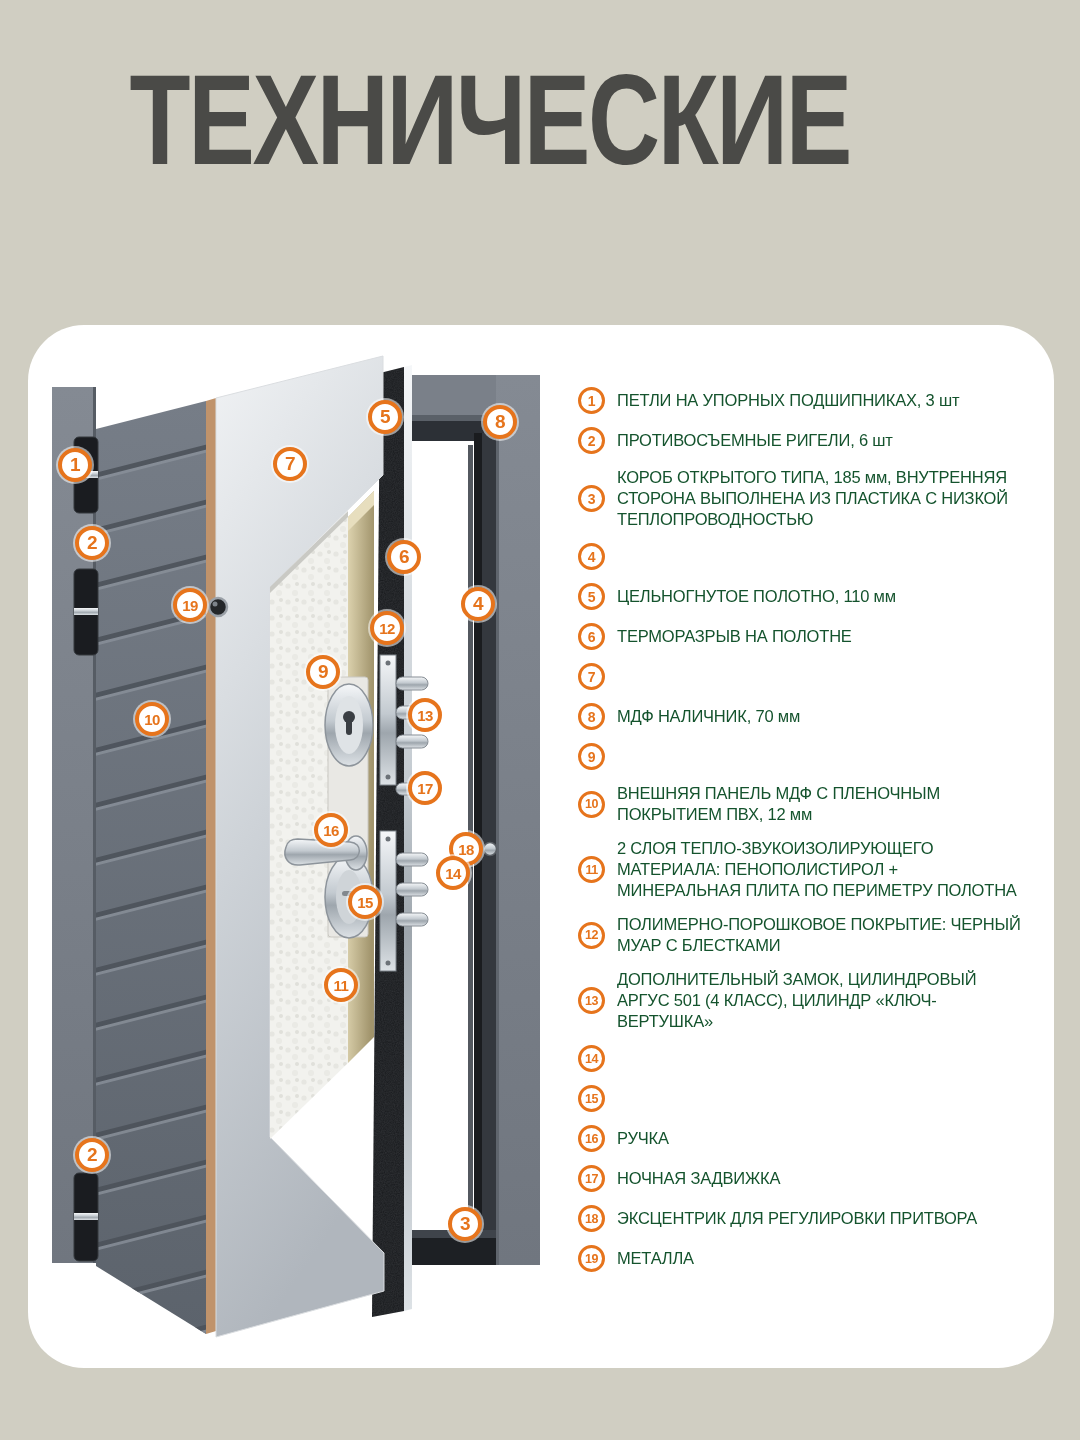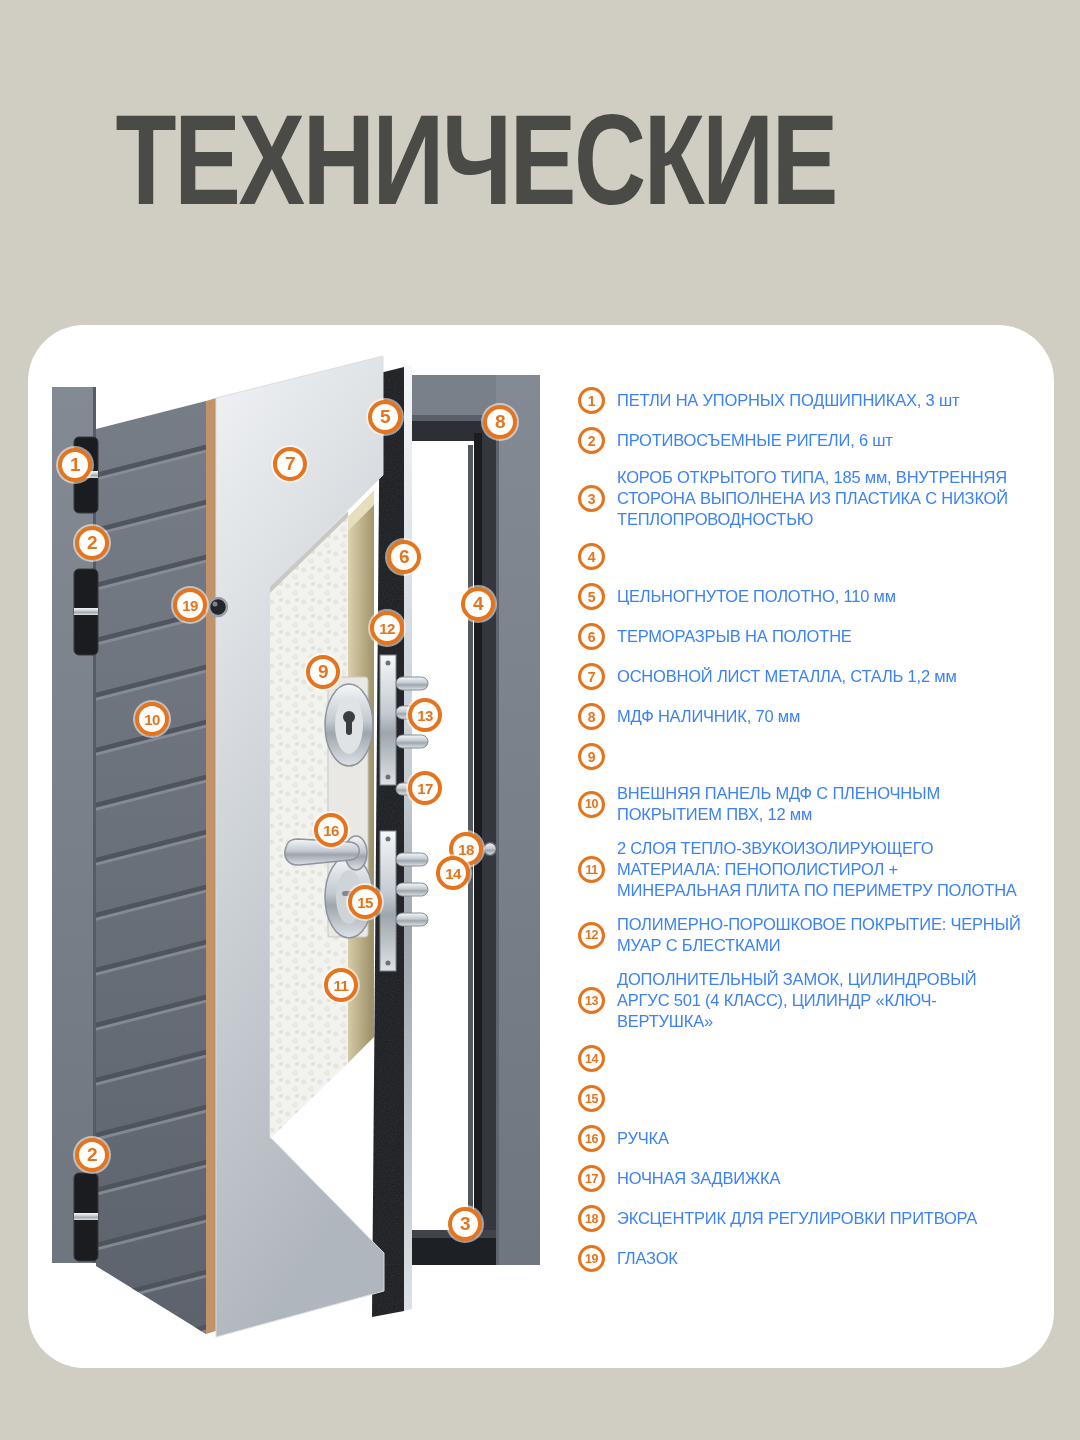--- a/index.html
+++ b/index.html
@@ -2,21 +2,21 @@
 <html><head>
 <meta charset="utf-8">
 <style>
   html,body{margin:0;padding:0;}
   body{
     width:1080px;height:1440px;position:relative;overflow:hidden;
     background:#d0cec2;
     font-family:"Liberation Sans",sans-serif;
   }
   
-  .header{position:absolute;left:0;top:0;width:952px;text-align:center;margin-top:40px;}
+  .header{position:absolute;left:0;top:0;width:952px;text-align:right;}
   .title{
     margin:56px 0 0 0;font-size:128px;line-height:1.0;font-weight:bold;
     color:#4a4a47;letter-spacing:-3px;display:inline-block;
     transform:scaleX(0.78);white-space:nowrap;
   }
   .subtitle{
     margin:10px 0 0 0;font-size:61px;line-height:1.0;font-weight:bold;
     color:#4a4a47;letter-spacing:-1px;display:inline-block;
     transform:scaleX(0.88);white-space:nowrap;
   }
@@ -45,21 +45,21 @@
   .spec-item{display:flex;align-items:center;margin-bottom:13px;}
   .spec-num{
     flex:0 0 auto;width:27px;height:27px;border-radius:50%;
     border:3.5px solid #e6741c;box-sizing:border-box;background:#fff;
     display:flex;align-items:center;justify-content:center;
     font-weight:bold;font-size:14px;color:#e6741c;margin-right:12px;
     letter-spacing:-0.5px;
   }
   .spec-num.two{font-size:12.5px;}
   .spec-text{
-    font-size:16.5px;line-height:21px;color:#3b82f6;letter-spacing:-0.2px;
+    font-size:16.5px;line-height:21px;color:#14532d;letter-spacing:-0.2px;
     max-width:408px;
   }
 </style>
 </head>
 <body>
 
 <div class="header">
   <div class="line"><h1 class="title">ТЕХНИЧЕСКИЕ</h1></div>
 </div>
 
@@ -304,21 +304,20 @@
       <div class="spec-item">
         <span class="spec-num">5</span>
         <span class="spec-text">ЦЕЛЬНОГНУТОЕ ПОЛОТНО, 110 мм</span>
       </div>
       <div class="spec-item">
         <span class="spec-num">6</span>
         <span class="spec-text">ТЕРМОРАЗРЫВ НА ПОЛОТНЕ</span>
       </div>
       <div class="spec-item">
         <span class="spec-num">7</span>
-        <span class="spec-text">ОСНОВНОЙ ЛИСТ МЕТАЛЛА, СТАЛЬ 1,2 мм</span>
       </div>
       <div class="spec-item">
         <span class="spec-num">8</span>
         <span class="spec-text">МДФ НАЛИЧНИК, 70 мм</span>
       </div>
       <div class="spec-item">
         <span class="spec-num">9</span>
       </div>
       <div class="spec-item">
         <span class="spec-num two">10</span>
@@ -349,16 +348,16 @@
       <div class="spec-item">
         <span class="spec-num two">17</span>
         <span class="spec-text">НОЧНАЯ ЗАДВИЖКА</span>
       </div>
       <div class="spec-item">
         <span class="spec-num two">18</span>
         <span class="spec-text">ЭКСЦЕНТРИК ДЛЯ РЕГУЛИРОВКИ ПРИТВОРА</span>
       </div>
       <div class="spec-item">
         <span class="spec-num two">19</span>
-        <span class="spec-text">ГЛАЗОК</span>
+        <span class="spec-text">МЕТАЛЛА</span>
       </div>
     </div>
 </div>
 
 </body></html>

